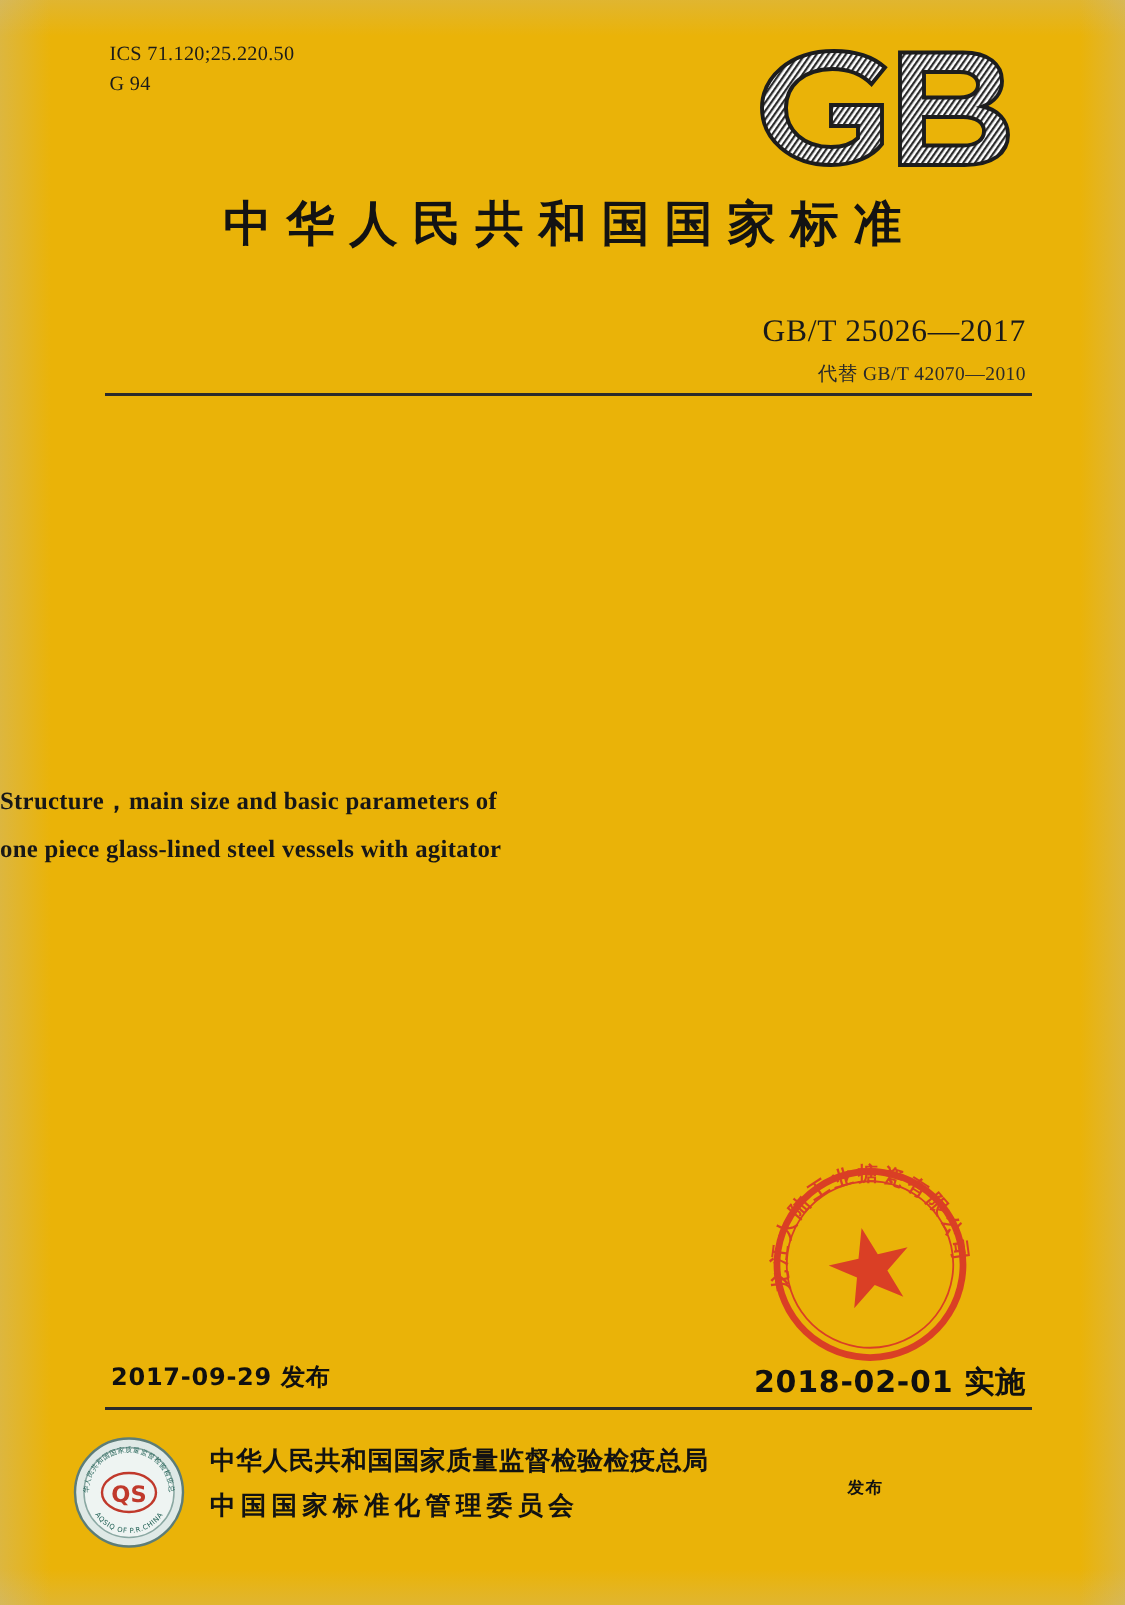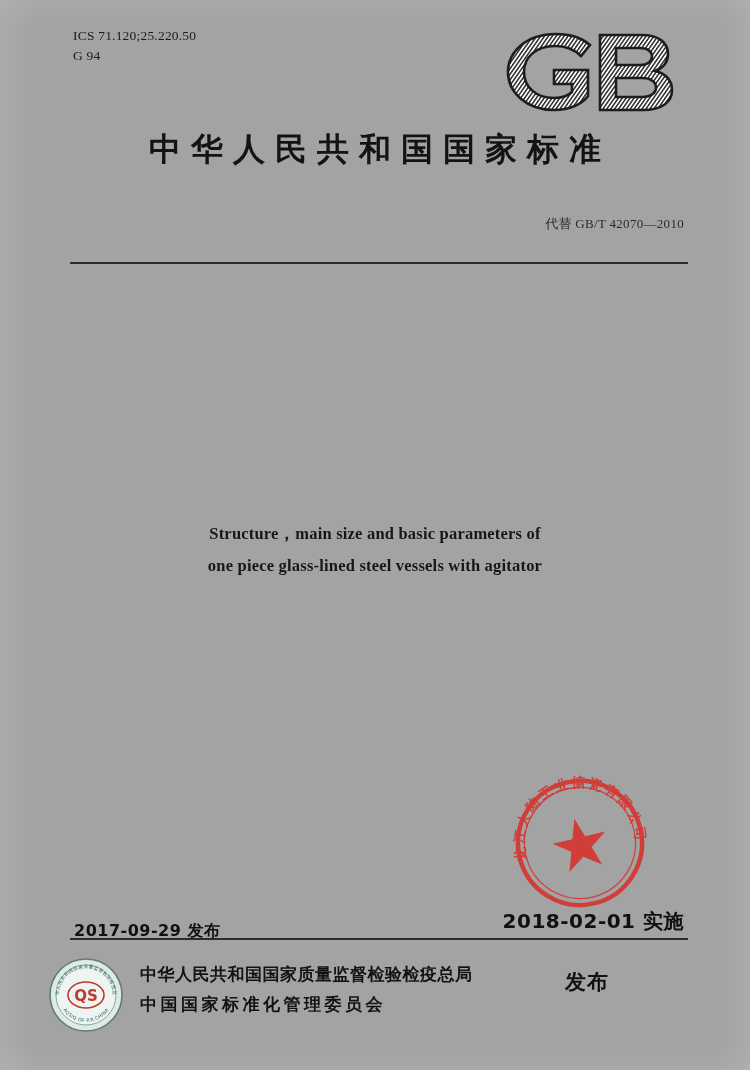--- a/index.html
+++ b/index.html
@@ -7,21 +7,21 @@
     padding: 0;
     background: #ffffff;
   }
   body {
     font-family: "Liberation Sans", sans-serif;
   }
   .page {
     position: relative;
     width: 750px;
     height: 1070px;
-    background: #a3a3a3;
+    background: #eab308;
     overflow: hidden;
   }
   
   .page::before {
     content: "";
     position: absolute;
     inset: 0;
     pointer-events: none;
     background:
       linear-gradient(to right, rgba(190,190,190,0.30) 0px, rgba(255,255,255,0) 34px),
@@ -107,21 +107,20 @@
     line-height: 1.55;
     letter-spacing: 1.5px;
   }
   .title-cn div { white-space: nowrap; }
 
   .title-en {
     position: absolute;
     left: 0;
     right: 0;
     top: 518px;
-    text-align: center;
     font-family: "Liberation Serif", serif;
     font-weight: 700;
     color: #171717;
     font-size: 16.5px;
     line-height: 1.95;
     letter-spacing: 0.2px;
   }
 
   
   .seal {
@@ -137,21 +136,20 @@
   
   .date-left {
     position: absolute;
     left: 74px;
     top: 908px;
     font-family: "DejaVu Sans", sans-serif;
     font-weight: 700;
     font-size: 16px;
     color: #101010;
     letter-spacing: 0.5px;
-    margin-top: 13px;
   }
   .date-right {
     position: absolute;
     right: 66px;
     top: 908px;
     font-family: "DejaVu Sans", sans-serif;
     font-weight: 700;
     font-size: 20px;
     color: #101010;
     letter-spacing: 0.5px;
@@ -188,24 +186,24 @@
     font-weight: 700;
     font-size: 17px;
     color: #121212;
     line-height: 1.75;
     letter-spacing: 0.5px;
   }
   .issuer .line2 { letter-spacing: 3.5px; }
   .publish-word {
     position: absolute;
     left: 565px;
-    top: 16px;
-    font-family: "DejaVu Sans", sans-serif;
-    font-weight: 700;
-    font-size: 21px;
+    top: 32px;
+    font-family: "DejaVu Sans", sans-serif;
+    font-weight: 700;
+    font-size: 11px;
     color: #121212;
     letter-spacing: 1px;
     text-align: right;
   }
 </style>
 </head>
 <body>
 
 <div class="page">
 
@@ -227,20 +225,21 @@
 
       <path d="M104 9 L146 9 C163 9 172 17 172 28 C172 36 167 42 159 45 C169 47 176 54 176 64 C176 76 166 84 147 84 L104 84 Z
                M120 22 L120 39 L144 39 C152 39 156 35 156 30.5 C156 26 152 22 144 22 Z
                M120 52 L120 71 L146 71 C155 71 160 67 160 61.5 C160 56 155 52 146 52 Z" fill="url(#hatch)" stroke="#1d1d1d" stroke-width="2.6" fill-rule="evenodd"></path>
     </svg>
   </div>
 
   <div class="cn-title">中华人民共和国国家标准</div>
 
   <div class="std-no">
+    <div class="main">GB/T 25026—2017</div>
     <div class="replace">代替 GB/T 42070—2010</div>
   </div>
 
   <div class="rule"></div>
 
   <div class="title-cn">
   </div>
 
   <div class="title-en">
     <div>Structure，main size and basic parameters of</div>

